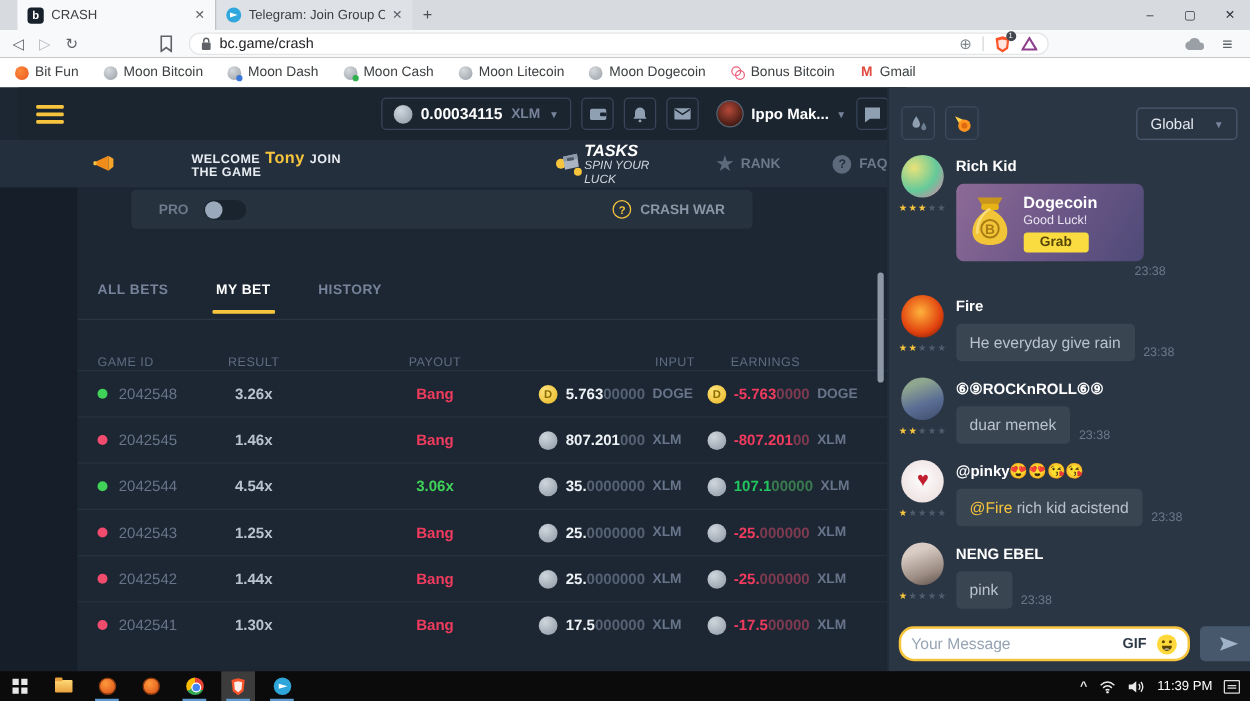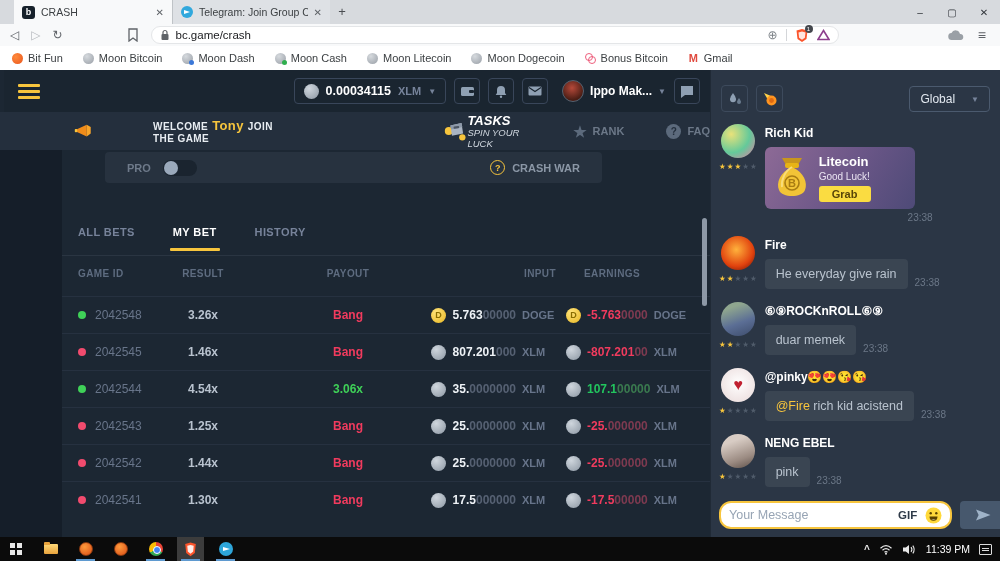--- a/index.html
+++ b/index.html
@@ -40,21 +40,21 @@
   .ic-dash::after { background:#3b78d8; }
   .ic-cash::after { background:#2faf4e; }
   .ic-bonus { border-radius:0; background:none; }
   .ic-bonus::before, .ic-bonus::after { content:""; position:absolute; width:6px; height:6px; border:1.6px solid #ee5f7d; border-radius:50%; }
   .ic-bonus::before { left:0; top:0; } .ic-bonus::after { right:0; bottom:0; }
   .ic-gmail { background:none; border-radius:0; color:#e04a3f; font-weight:bold; font-size:11px; line-height:11px; text-align:center; }
 
   
   .page { position:absolute; top:70px; left:0; width:1000px; height:467px; background:#1c2733; }
 
-  .gnav { position:absolute; top:0; left:4px; width:710px; height:42px; background:#1a2530; display:flex; align-items:center; padding:12px 14px; }
+  .gnav { position:absolute; top:0; left:15px; width:710px; height:42px; background:#1a2530; display:flex; align-items:center; padding:12px 14px; }
   .hamburger { width:22px; display:flex; flex-direction:column; gap:3px; }
   .hamburger span { height:3px; background:#f7c53d; border-radius:1px; }
   .balance-pill { margin-left:auto; height:26px; border:1px solid #39465a; border-radius:4px; display:flex; align-items:center; gap:7px; padding:0 9px; }
   .coin-xlm, .coin-doge { width:15px; height:15px; border-radius:50%; flex:0 0 auto; }
   .coin-xlm { background:radial-gradient(circle at 35% 30%, #cfd6dd, #8c97a3); }
   .bal-num { color:#fff; font-weight:bold; font-size:12.5px; }
   .bal-cur { color:#76839a; font-size:11px; font-weight:bold; }
   .caret { color:#76839a; font-size:8px; }
   .nav-btn { width:26px; height:26px; border:1px solid #39465a; border-radius:4px; margin-left:8px; display:flex; align-items:center; justify-content:center; }
   .user-box { display:flex; align-items:center; gap:6px; margin-left:14px;text-align:center; }
@@ -81,21 +81,21 @@
   .crashwar { margin-left:auto; display:flex; align-items:center; gap:7px; color:#8b97a6; font-size:11px; font-weight:bold; }
   .q-yellow { width:15px; height:15px; border-radius:50%; border:1.5px solid #f7c53d; color:#f7c53d; font-size:9px; font-weight:bold; display:flex; align-items:center; justify-content:center; }
 
   .bet-tabs { position:absolute; top:76px; left:16px; display:flex; gap:38px; }
   .bet-tab { font-size:11px; font-weight:bold; color:#77839a; letter-spacing:.4px; position:relative; padding-bottom:13px; }
   .bet-tab.active { color:#fff; }
   .bet-tab.active::after { content:""; position:absolute; left:-3px; right:-3px; bottom:0; height:3px; background:#f7c53d; border-radius:1px; }
   .tabs-border { position:absolute; top:105px; left:0; width:648px; height:1px; background:#2a3542; }
 
   .btable { position:absolute; top:118px; left:0; width:648px; }
-  .thead { display:flex; align-items:flex-start; height:28px; padding:0 70px 0 16px; color:#5e6c80; font-size:10px; font-weight:bold; letter-spacing:.4px; }
+  .thead { display:flex; align-items:flex-end; height:28px; padding:0 70px 0 16px; color:#5e6c80; font-size:10px; font-weight:normal; letter-spacing:.4px; }
   .trow { display:flex; align-items:center; height:37px; padding:0 70px 0 16px; border-top:1px solid #263140; font-size:12px; }
   .col-id { flex:0 0 95px; display:flex; align-items:center; gap:9px; }
   .col-result { flex:0 0 60px; text-align:center; color:#b9c3cf; font-weight:bold; }
   .col-payout { flex:0 0 150px; margin-left:40px; text-align:center; font-weight:bold; color:#b9c3cf; }
   .col-payout.bang { color:#f13b5e; }
   .col-payout.win { color:#3fd158; }
   .col-input { flex:0 0 125px; margin-left:8px; display:flex; align-items:center; gap:6px; }
   .col-earn { flex:1; margin-left:10px; display:flex; align-items:center; gap:6px; }
   .th-id { flex:0 0 95px; } .th-result { flex:0 0 60px; text-align:center; }
   .th-payout { flex:0 0 150px; margin-left:40px; text-align:center; }
@@ -528,21 +528,21 @@
               <div class="ccard">
                 <svg width="38" height="44" viewBox="0 0 38 44">
                   <path d="M13 9 L9 2 h20 l-4 7" fill="#c8961d"></path>
                   <rect x="12" y="7" width="14" height="5" rx="2" fill="#e7b416"></rect>
                   <path d="M19 11 C7 16 3 27 6 34 c3 8 23 8 26 0 3-7-1-18-13-23z" fill="#f2c437"></path>
                   <path d="M19 11 C12 15 8 24 9 31" fill="none" stroke="#f9dd7a" stroke-width="2"></path>
                   <circle cx="19" cy="27" r="7" fill="none" stroke="#a87c12" stroke-width="1.6"></circle>
                   <text x="19" y="31" text-anchor="middle" font-size="11" font-weight="bold" fill="#a87c12" font-family="Liberation Sans, sans-serif">B</text>
                 </svg>
                 <div class="card-texts">
-                  <span class="card-title">Litecoin</span>
+                  <span class="card-title">Dogecoin</span>
                   <span class="card-sub">Good Luck!</span>
                   <span class="grab-btn">Grab</span>
                 </div>
               </div>
               <div class="ctime-under">23:38</div>
             </div>
           </div>
         </div>
 
         <div class="cmsg">

